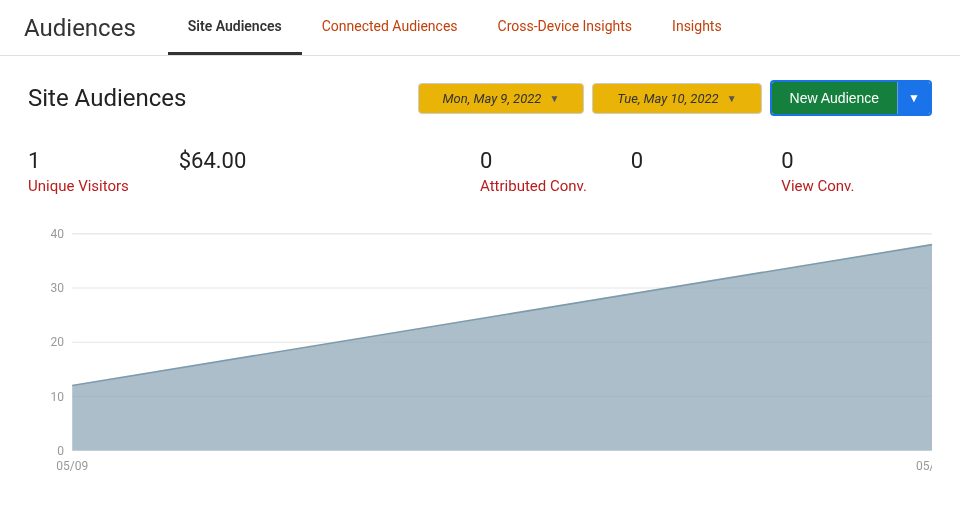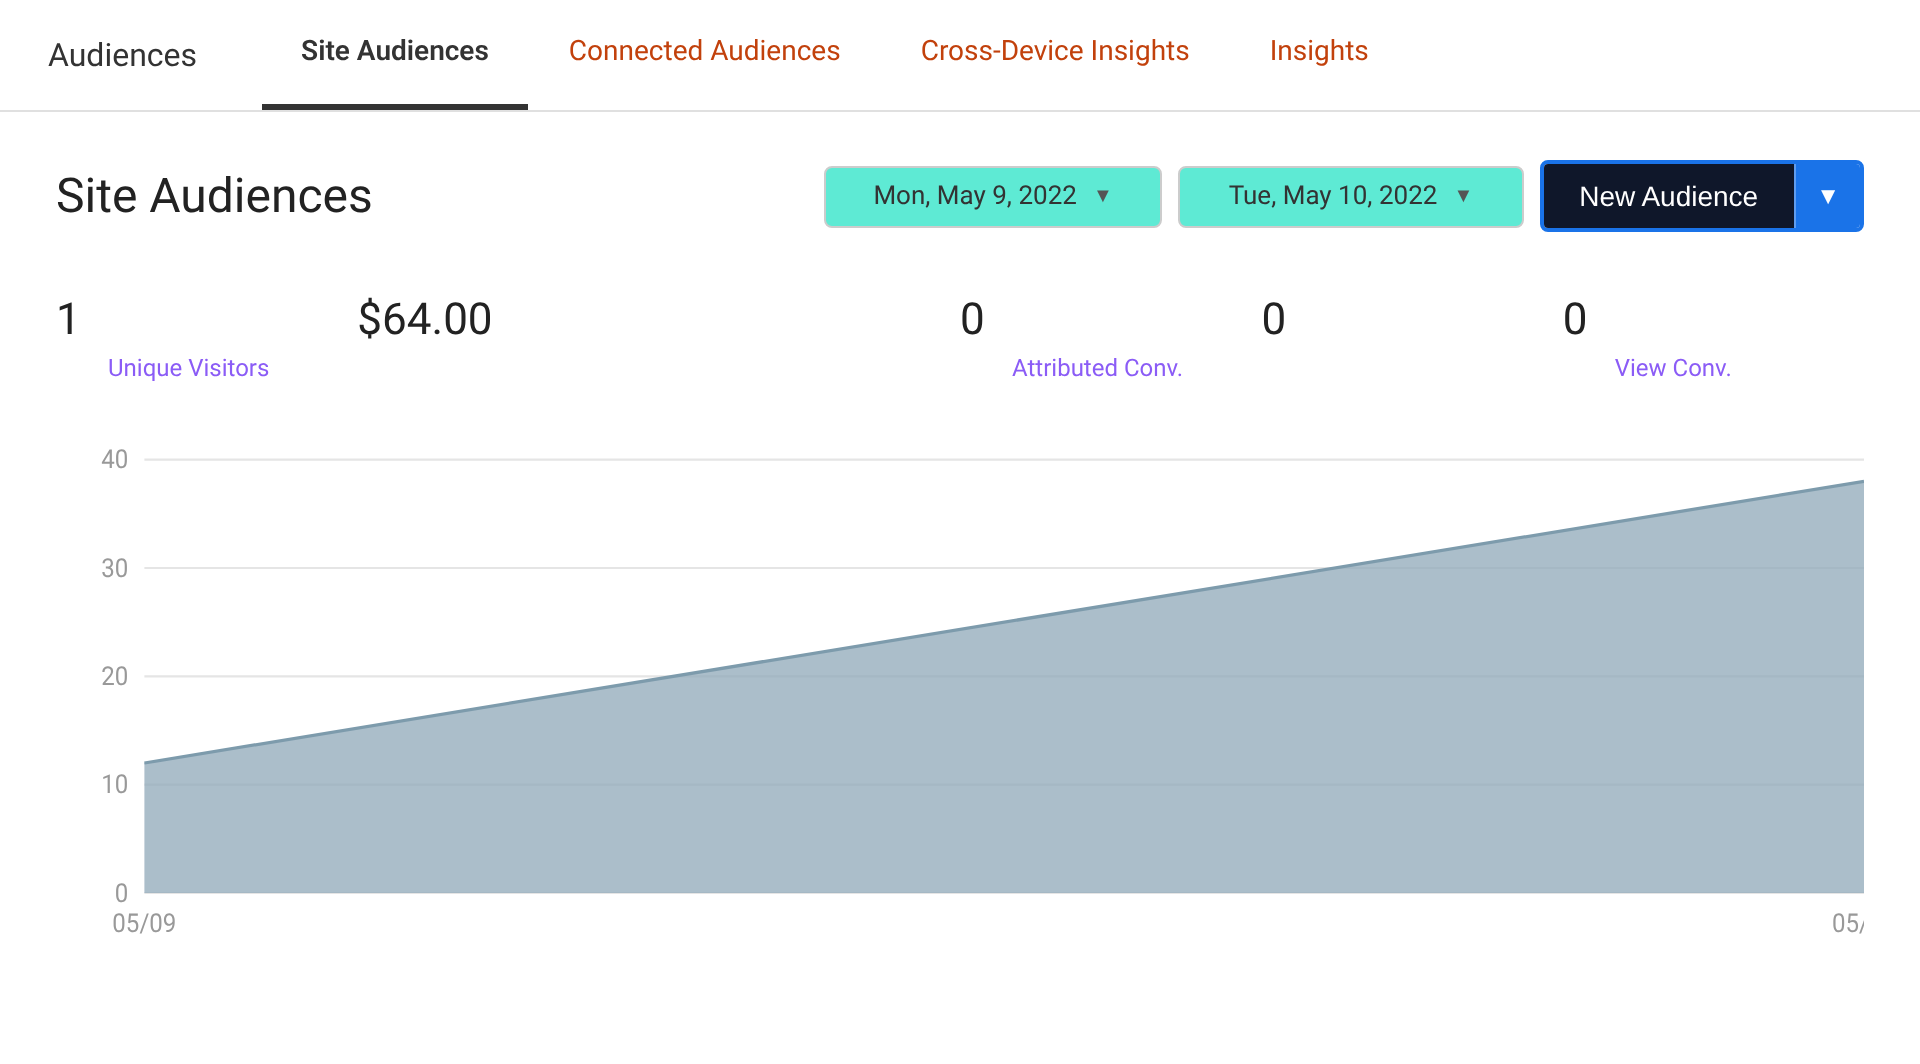--- a/index.html
+++ b/index.html
@@ -15,21 +15,21 @@
     
     .top-nav {
       display: flex;
       align-items: center;
       border-bottom: 1px solid #e0e0e0;
       padding: 0 24px;
       height: 56px;
       gap: 0;
     }
     .nav-brand {
-      font-size: 16px;
+      font-size: 24px;
       font-weight: 400;
       color: #333;
       margin-right: 32px;
     }
     .nav-tabs {
       display: flex;
       height: 100%;
       gap: 0;
     }
     .nav-tab {
@@ -72,38 +72,39 @@
       gap: 8px;
     }
     .date-picker {
       display: flex;
       align-items: center;
       border: 1px solid #ccc;
       border-radius: 4px;
       padding: 7px 24px;
       font-size: 13px;
       color: #333;
-      background: #5eead4;
+      background: #eab308;
       cursor: pointer;
       gap: 8px;
       white-space: nowrap;
+      font-style: italic;
     }
     .date-picker .chevron {
       color: #555;
       font-size: 10px;
     }
 
     .new-audience-btn-group {
       display: flex;
       border: 2px solid #1a73e8;
       border-radius: 4px;
       overflow: hidden;
     }
     .new-audience-btn {
-      background: #0f172a;
+      background: #15803d;
       color: #fff;
       border: none;
       padding: 8px 18px;
       font-size: 14px;
       font-weight: 500;
       cursor: pointer;
     }
     .new-audience-dropdown {
       background: #1a73e8;
       color: #fff;
@@ -123,23 +124,22 @@
     .metric-item {
       flex: 1;
     }
     .metric-value {
       font-size: 22px;
       font-weight: 400;
       color: #222;
       margin-bottom: 4px;
     }
     .metric-label {
-      font-size: 12px;
-      color: #8b5cf6;
-      margin-left: 26px;
+      font-size: 15px;
+      color: #b91c1c;
     }
 
     
     .chart-container {
       position: relative;
       width: 100%;
       height: 260px;
     }
     .chart-svg {
       width: 100%;

